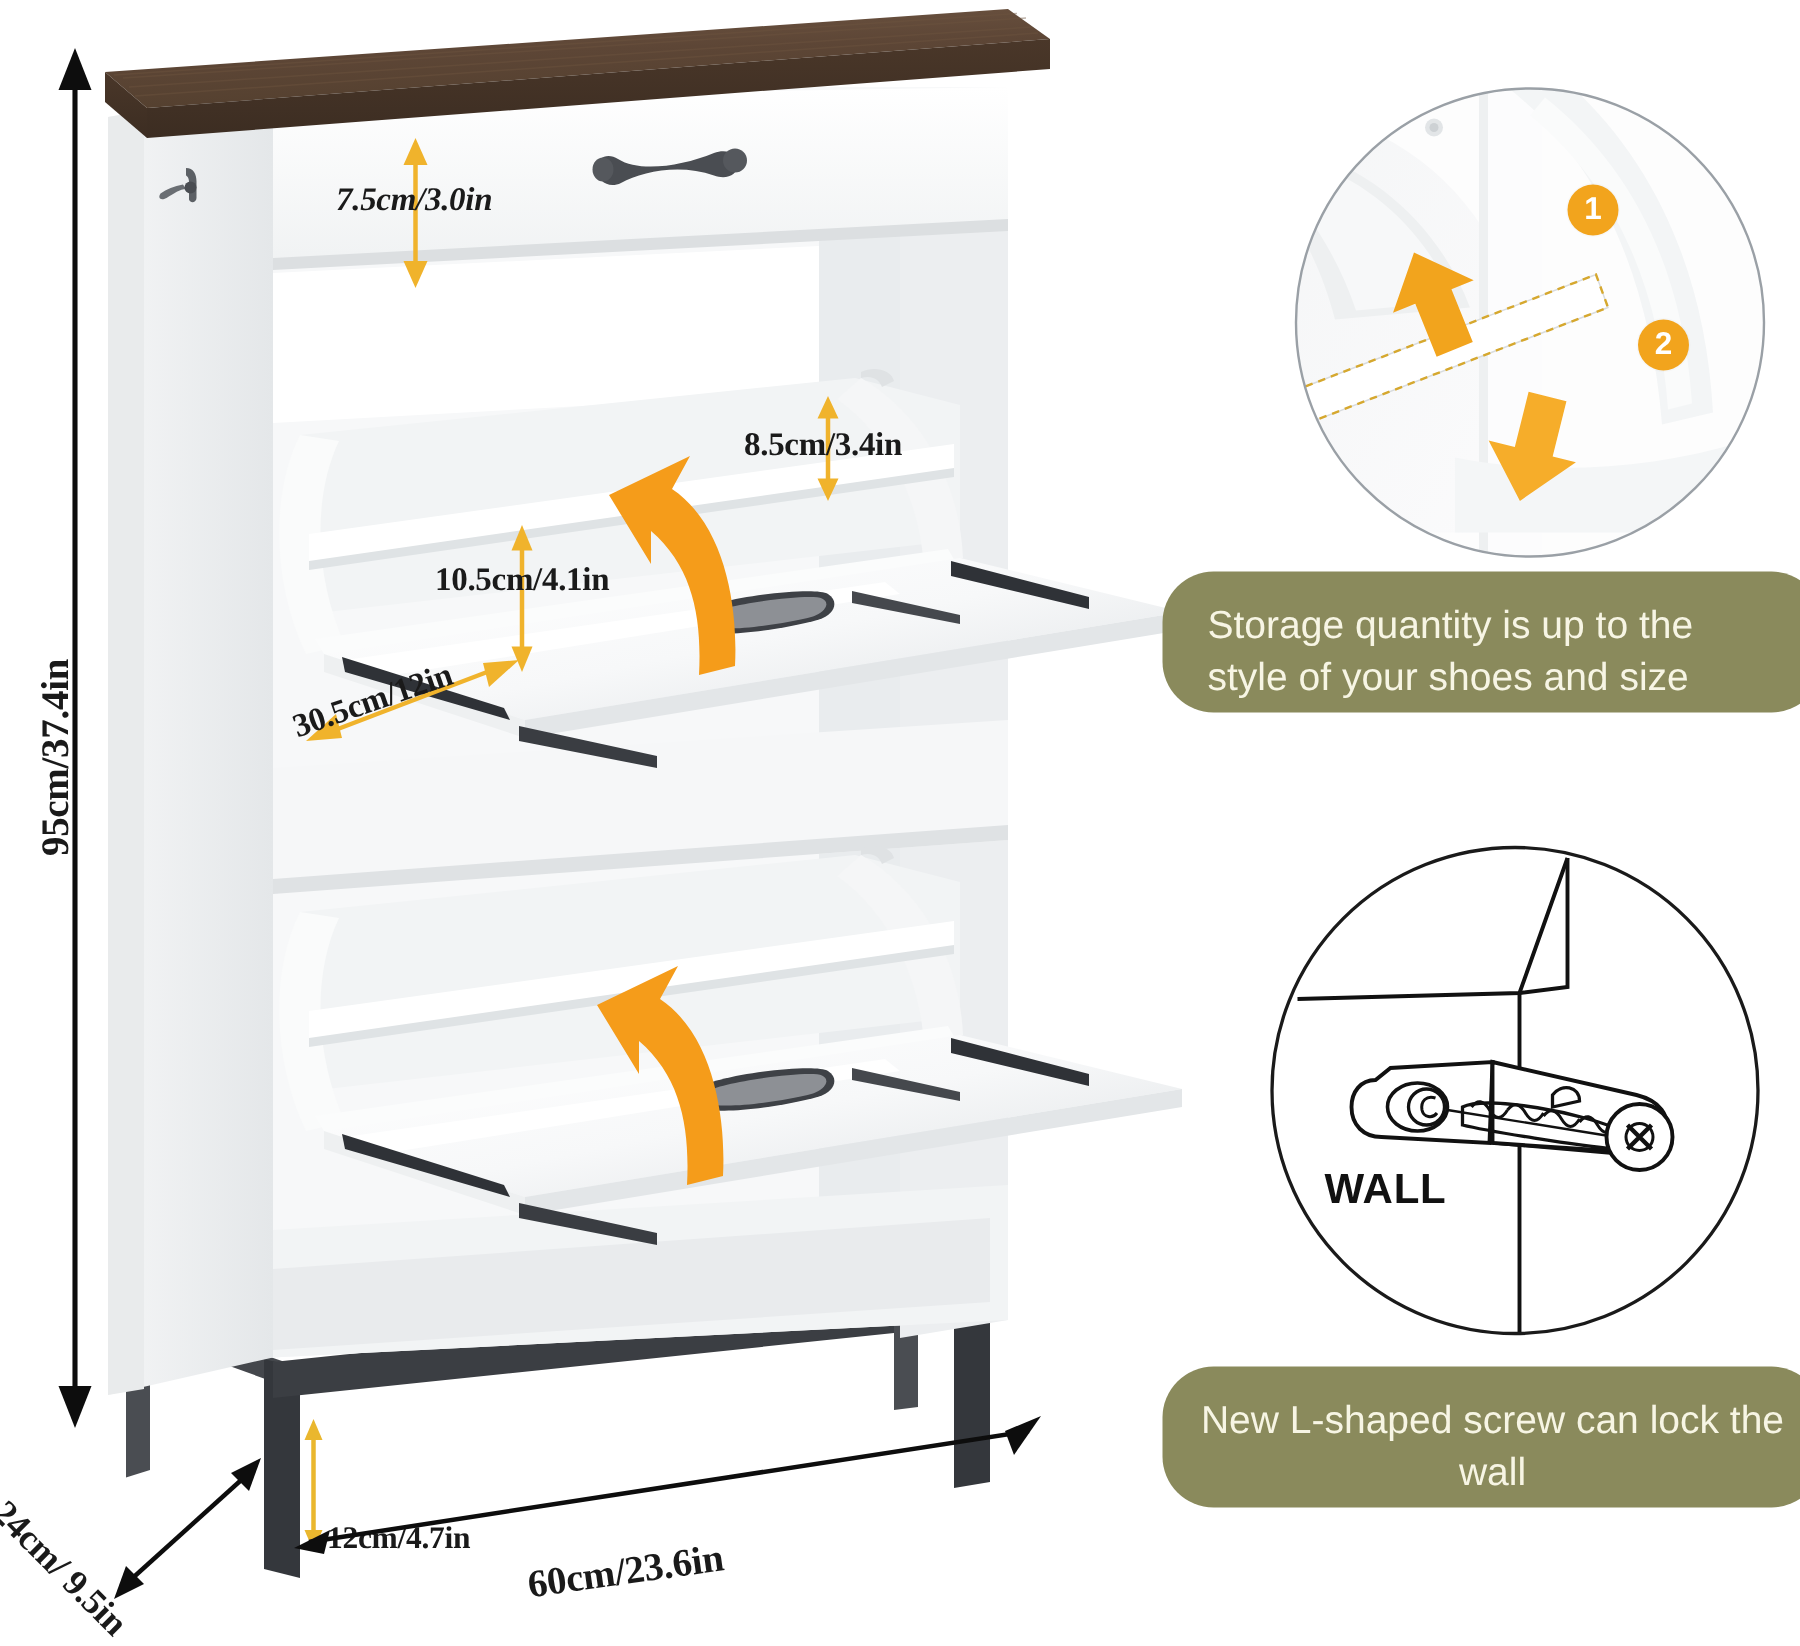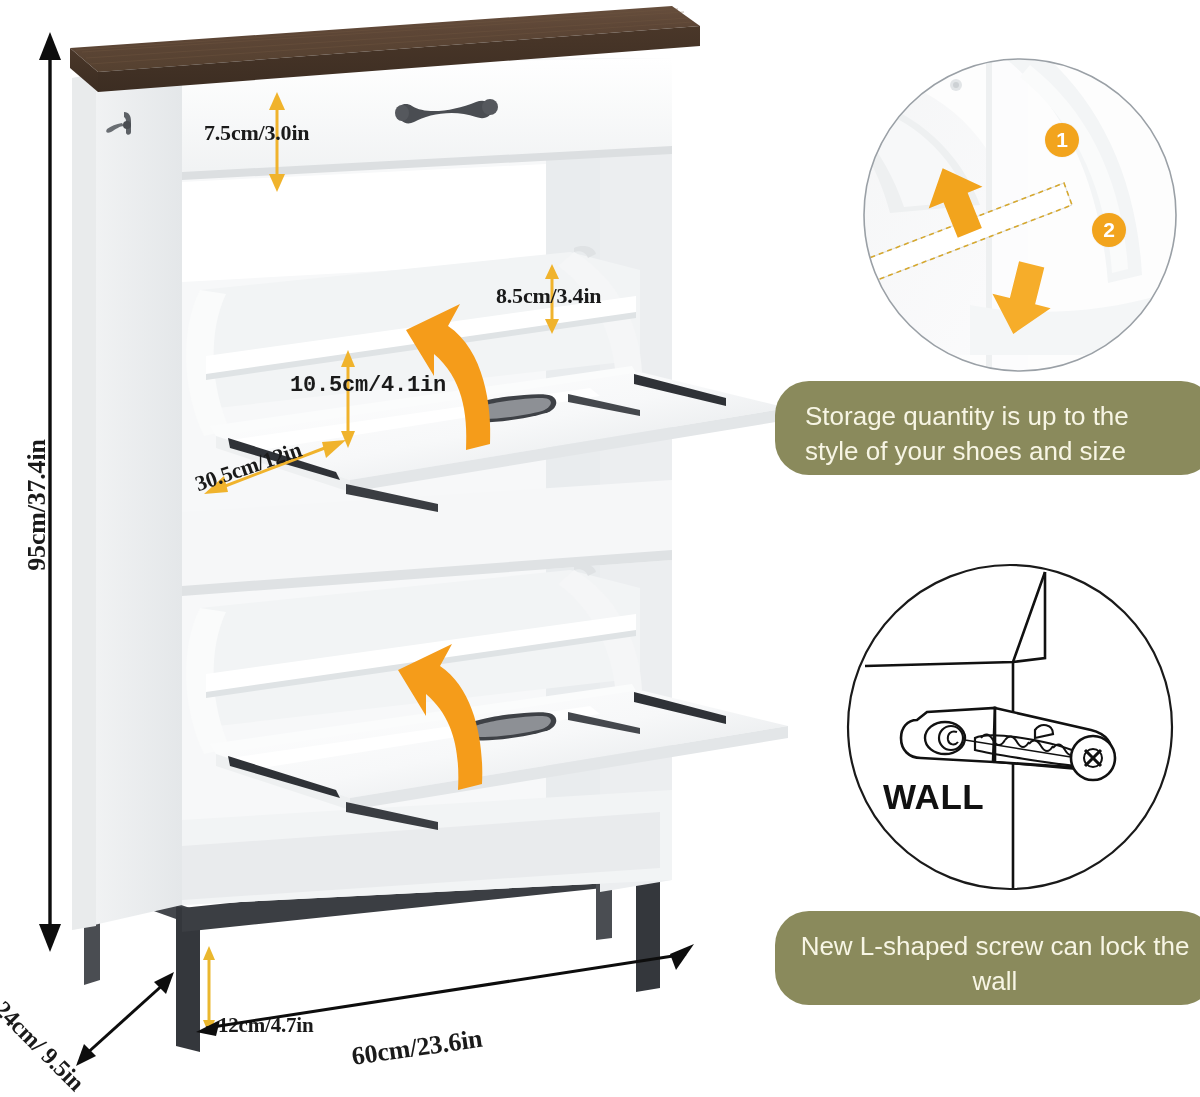--- a/index.html
+++ b/index.html
@@ -46,21 +46,21 @@
     color:#ffffff;
     font-family:"Liberation Sans", sans-serif;
     font-weight:700;font-size:21px;
     display:flex;align-items:center;justify-content:center;
     box-shadow:0 0 0 1px rgba(0,0,0,.02);
   }
 
   .wall-label{
     font-family:"Liberation Sans", sans-serif;
     font-weight:700;
-    font-size:35px;
+    font-size:28px;
     color:#111;
     letter-spacing:0.5px;
   }
 
   svg{display:block;overflow:visible;}
 </style>
 </head>
 <body>
 
 <div class="stage">
@@ -254,35 +254,35 @@
       <polygon points="18,0 29,28 7,28" fill="#0d0d0d"></polygon>
       <polygon points="18,920 29,892 7,892" fill="#0d0d0d"></polygon>
     </svg>
     <div class="abs dim dim-26" style="left:-63px;top:490px;width:200px;text-align:center;transform:rotate(-90deg);">95cm/37.4in</div>
 
     <svg class="abs" style="left:264px;top:92px;width:26px;height:100px;" viewBox="0 0 26 100" width="26" height="100">
       <line x1="13" y1="12" x2="13" y2="88" stroke="#f0b32c" stroke-width="3"></line>
       <polygon points="13,0 21,18 5,18" fill="#f0b32c"></polygon>
       <polygon points="13,100 21,82 5,82" fill="#f0b32c"></polygon>
     </svg>
-    <div class="abs dim dim-22" style="left:204px;top:120px;">7.5cm/3.0in</div>
+    <div class="abs dim dim-22" style="left:224px;top:120px;font-style:italic;">7.5cm/3.0in</div>
 
     <svg class="abs" style="left:540px;top:264px;width:24px;height:70px;" viewBox="0 0 24 70" width="24" height="70">
       <line x1="12" y1="10" x2="12" y2="60" stroke="#f0b32c" stroke-width="3"></line>
       <polygon points="12,0 19,15 5,15" fill="#f0b32c"></polygon>
       <polygon points="12,70 19,55 5,55" fill="#f0b32c"></polygon>
     </svg>
     <div class="abs dim dim-22" style="left:496px;top:283px;">8.5cm/3.4in</div>
 
     <svg class="abs" style="left:336px;top:350px;width:24px;height:98px;" viewBox="0 0 24 98" width="24" height="98">
       <line x1="12" y1="12" x2="12" y2="86" stroke="#f0b32c" stroke-width="3"></line>
       <polygon points="12,0 19,17 5,17" fill="#f0b32c"></polygon>
       <polygon points="12,98 19,81 5,81" fill="#f0b32c"></polygon>
     </svg>
-    <div class="abs dim dim-22" style="left:290px;top:373px;font-family:Liberation Mono, monospace;">10.5cm/4.1in</div>
+    <div class="abs dim dim-22" style="left:290px;top:373px;">10.5cm/4.1in</div>
 
     <svg class="abs" style="left:200px;top:432px;width:150px;height:70px;" viewBox="0 0 150 70" width="150" height="70">
       <line x1="20" y1="56" x2="130" y2="14" stroke="#f0b32c" stroke-width="3"></line>
       <polygon points="4,62 24,44 28,60" fill="#f0b32c"></polygon>
       <polygon points="146,8 126,26 122,10" fill="#f0b32c"></polygon>
     </svg>
     <div class="abs dim dim-22" style="left:196px;top:472px;transform:rotate(-19deg);transform-origin:left center;">30.5cm/12in</div>
 
     <svg class="abs" style="left:198px;top:946px;width:22px;height:88px;" viewBox="0 0 22 88" width="22" height="88">
       <line x1="11" y1="10" x2="11" y2="78" stroke="#eab72e" stroke-width="3"></line>

